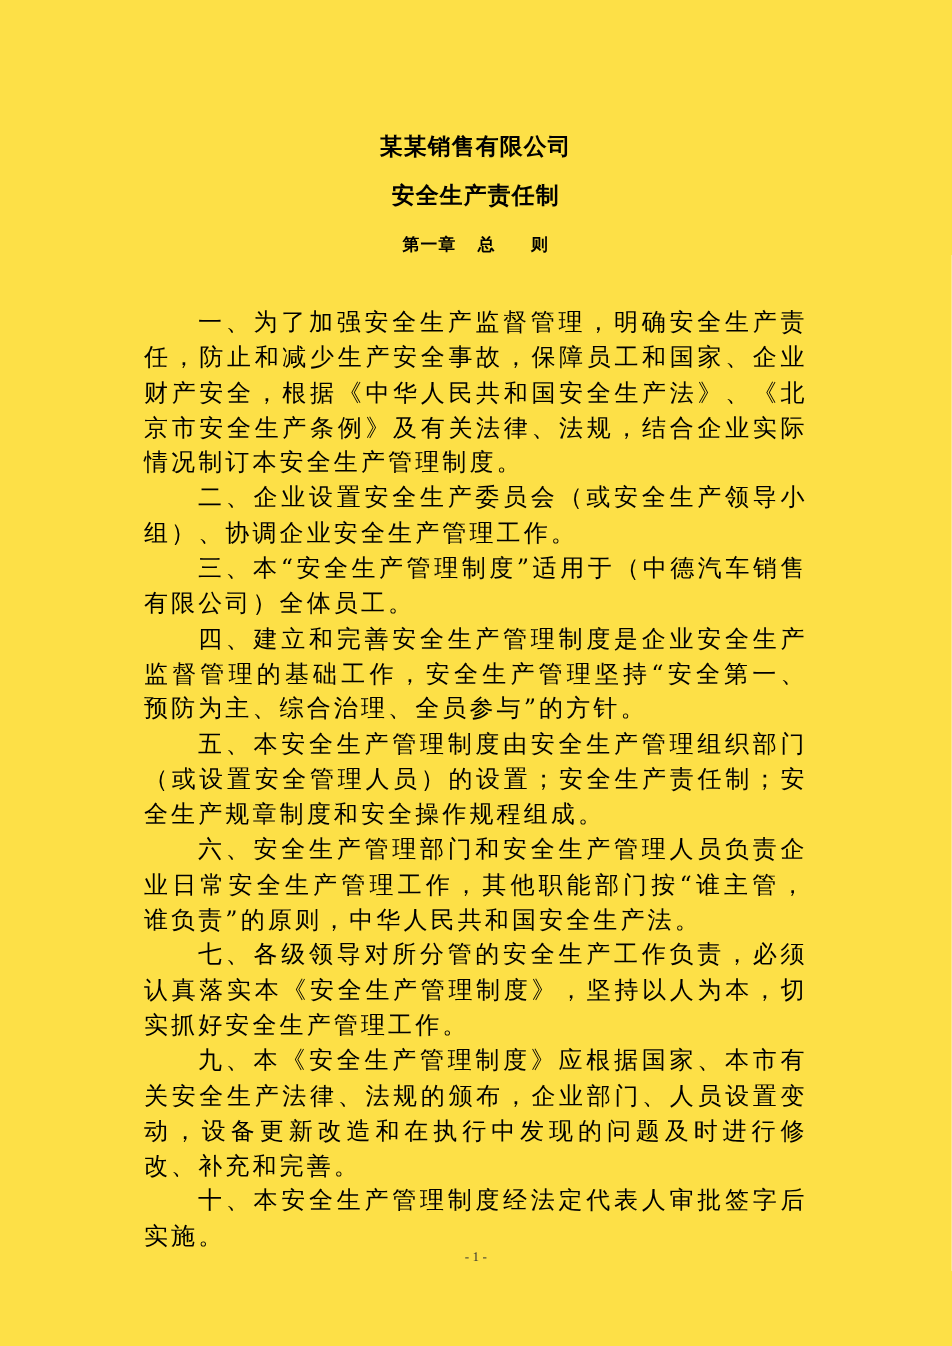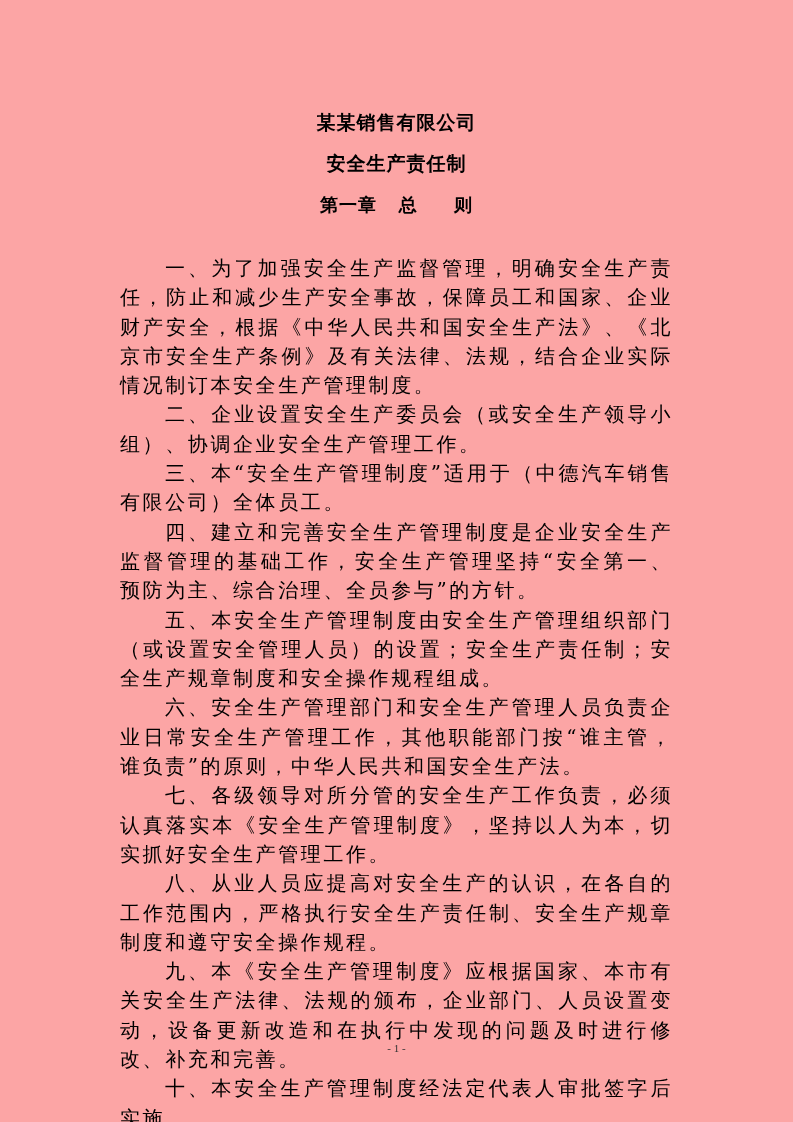--- a/index.html
+++ b/index.html
@@ -14,39 +14,39 @@
       overflow: hidden;
       color: #000000;
       font-family: "DejaVu Serif", "Liberation Serif", serif;
     }
     .page {
       position: absolute;
       left: 0;
       top: 0;
       width: 793px;
       height: 1122px;
-      background: #fca5a5;
+      background: #fde047;
     }
     .title-block {
       position: absolute;
       left: 0;
       top: 102px;
       width: 793px;
       text-align: center;
       font-family: "DejaVu Sans", "Liberation Sans", sans-serif;
       font-weight: bold;
     }
     .title-line {
       font-size: 19px;
       line-height: 41px;
       height: 41px;
       letter-spacing: 1px;
     }
     .chapter-line {
-      font-size: 18px;
+      font-size: 14px;
       line-height: 41px;
       height: 41px;
       white-space: pre;
       letter-spacing: 1px;
     }
     .body-text {
       position: absolute;
       left: 120px;
       top: 254px;
       width: 553px;
@@ -83,20 +83,19 @@
   </div>
 
   <div class="body-text">
     <p class="para">一、为了加强安全生产监督管理，明确安全生产责任，防止和减少生产安全事故，保障员工和国家、企业财产安全，根据《中华人民共和国安全生产法》、《北京市安全生产条例》及有关法律、法规，结合企业实际情况制订本安全生产管理制度。</p>
     <p class="para">二、企业设置安全生产委员会（或安全生产领导小组）、协调企业安全生产管理工作。</p>
     <p class="para">三、本“安全生产管理制度”适用于（中德汽车销售有限公司）全体员工。</p>
     <p class="para">四、建立和完善安全生产管理制度是企业安全生产监督管理的基础工作，安全生产管理坚持“安全第一、预防为主、综合治理、全员参与”的方针。</p>
     <p class="para">五、本安全生产管理制度由安全生产管理组织部门（或设置安全管理人员）的设置；安全生产责任制；安全生产规章制度和安全操作规程组成。</p>
     <p class="para">六、安全生产管理部门和安全生产管理人员负责企业日常安全生产管理工作，其他职能部门按“谁主管，谁负责”的原则，中华人民共和国安全生产法。</p>
     <p class="para">七、各级领导对所分管的安全生产工作负责，必须认真落实本《安全生产管理制度》，坚持以人为本，切实抓好安全生产管理工作。</p>
-    <p class="para">八、从业人员应提高对安全生产的认识，在各自的工作范围内，严格执行安全生产责任制、安全生产规章制度和遵守安全操作规程。</p>
     <p class="para">九、本《安全生产管理制度》应根据国家、本市有关安全生产法律、法规的颁布，企业部门、人员设置变动，设备更新改造和在执行中发现的问题及时进行修改、补充和完善。</p>
     <p class="para">十、本安全生产管理制度经法定代表人审批签字后实施。</p>
   </div>
 
   <div class="page-number">- 1 -</div>
 
 </div>
 
 </body></html>

